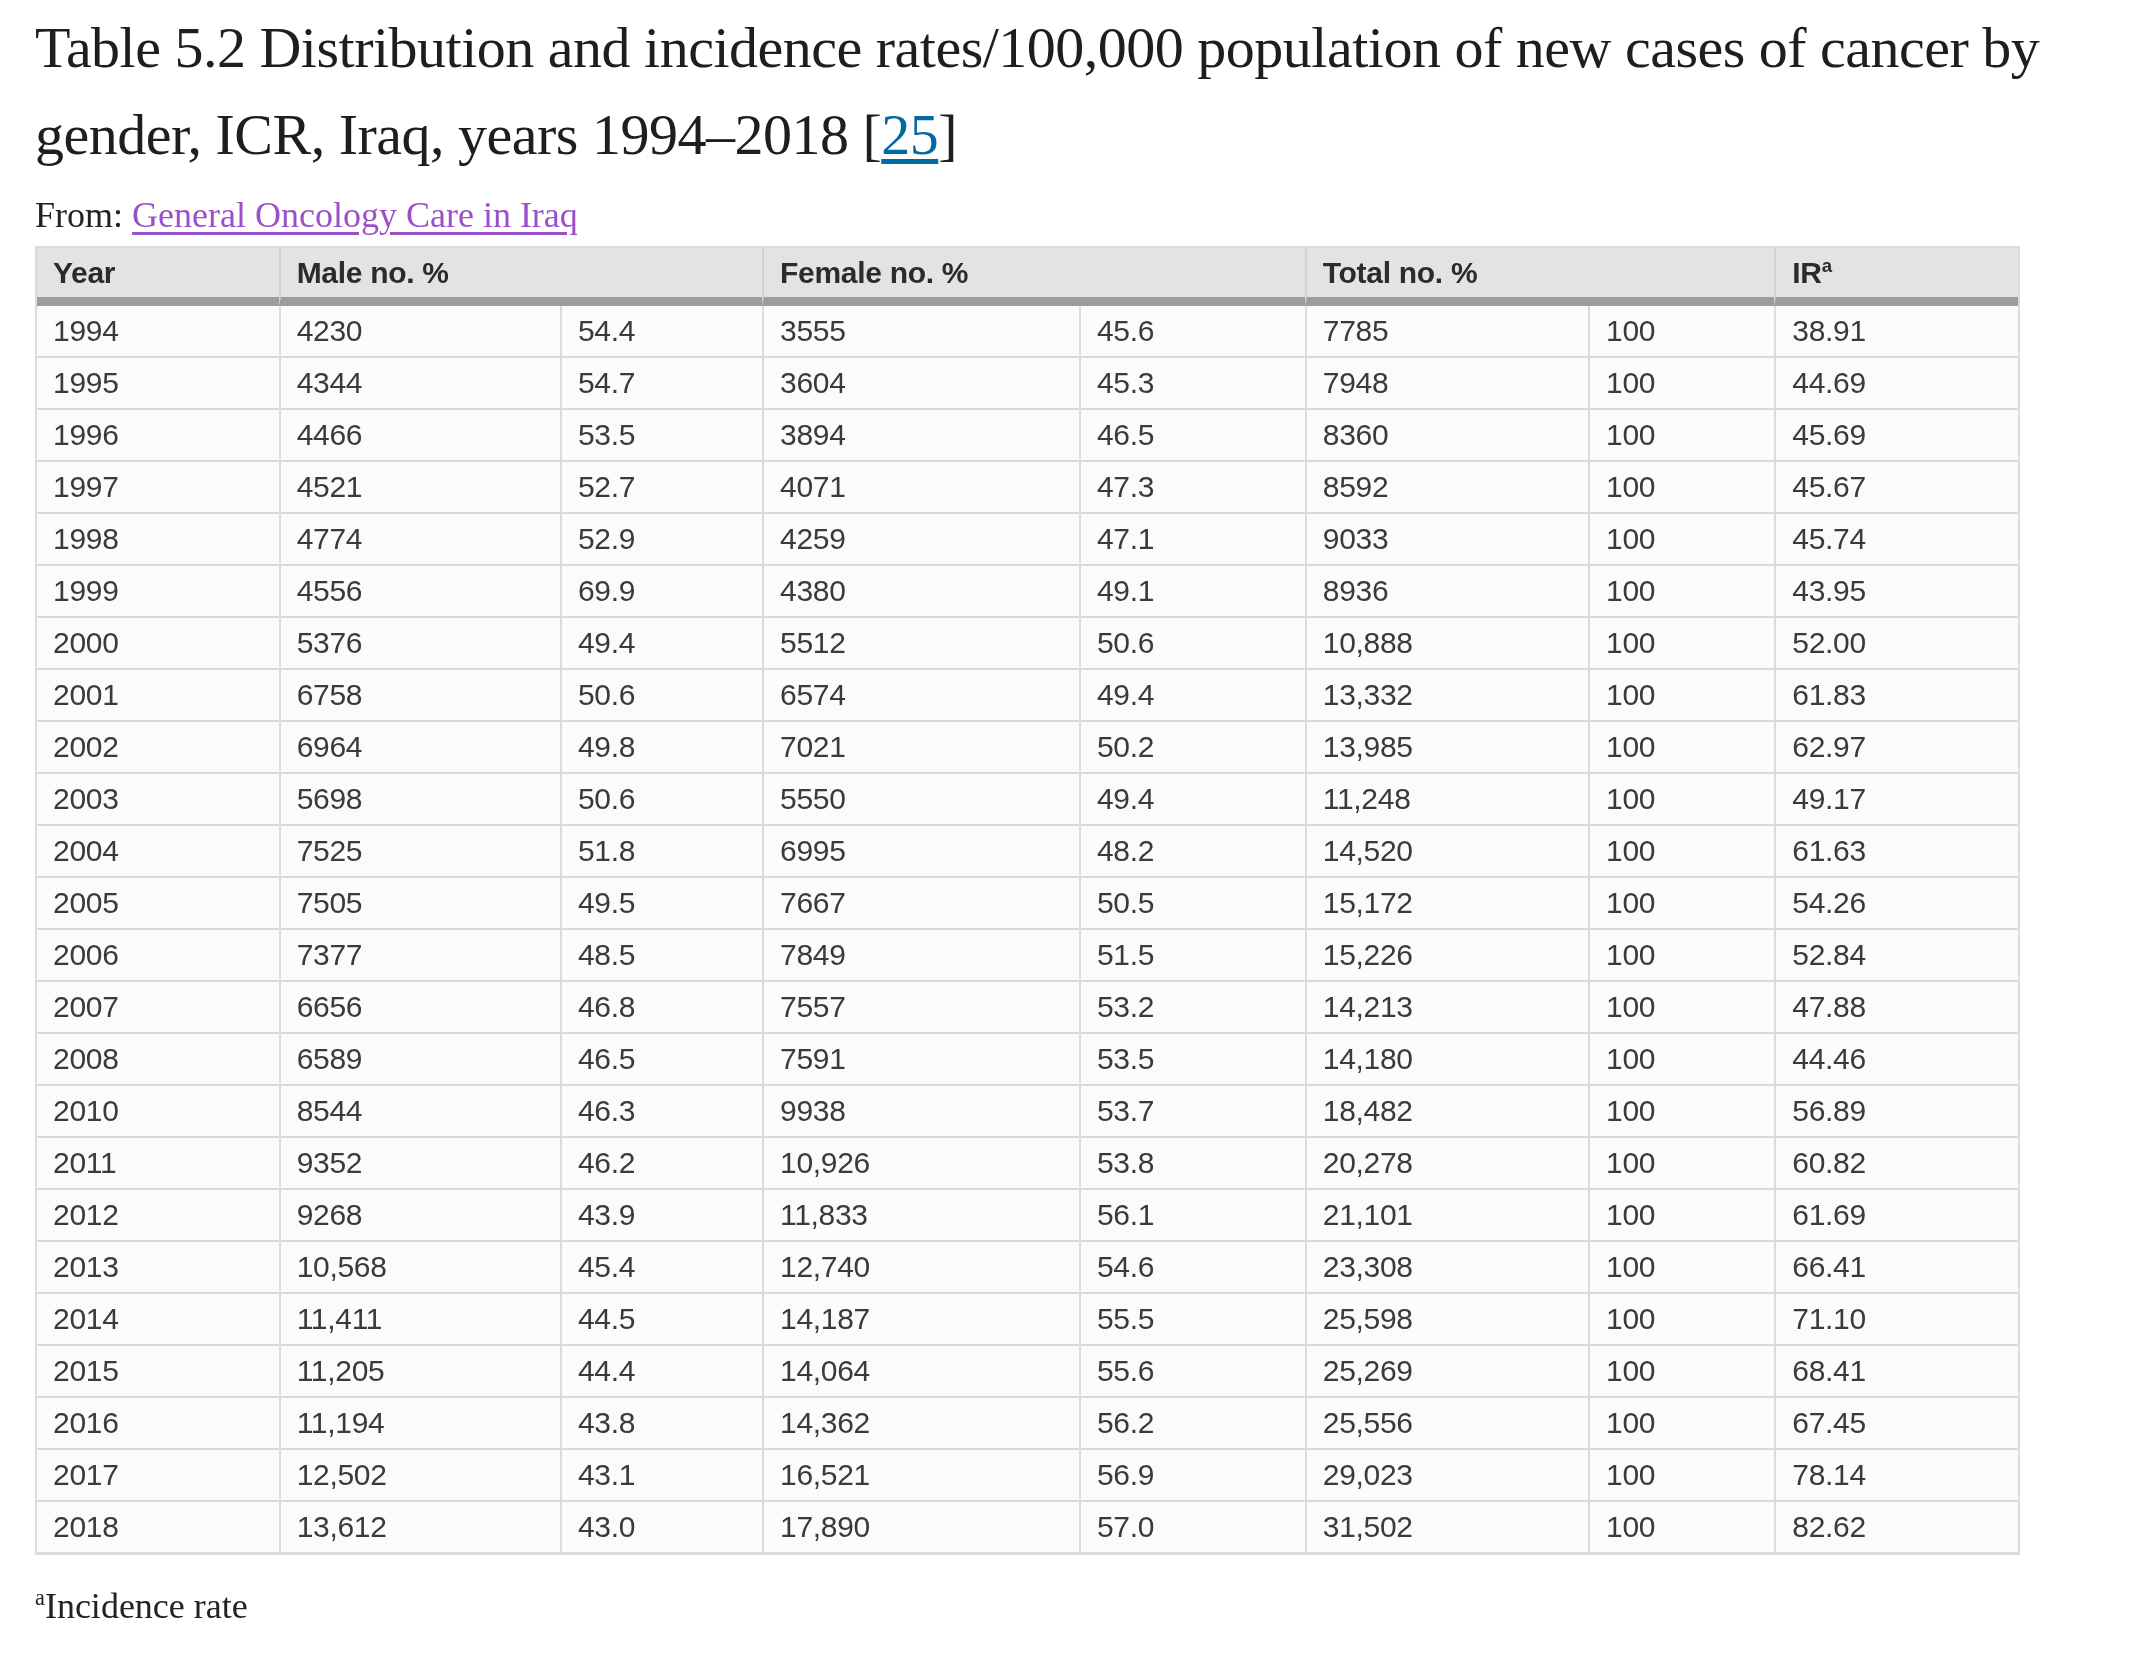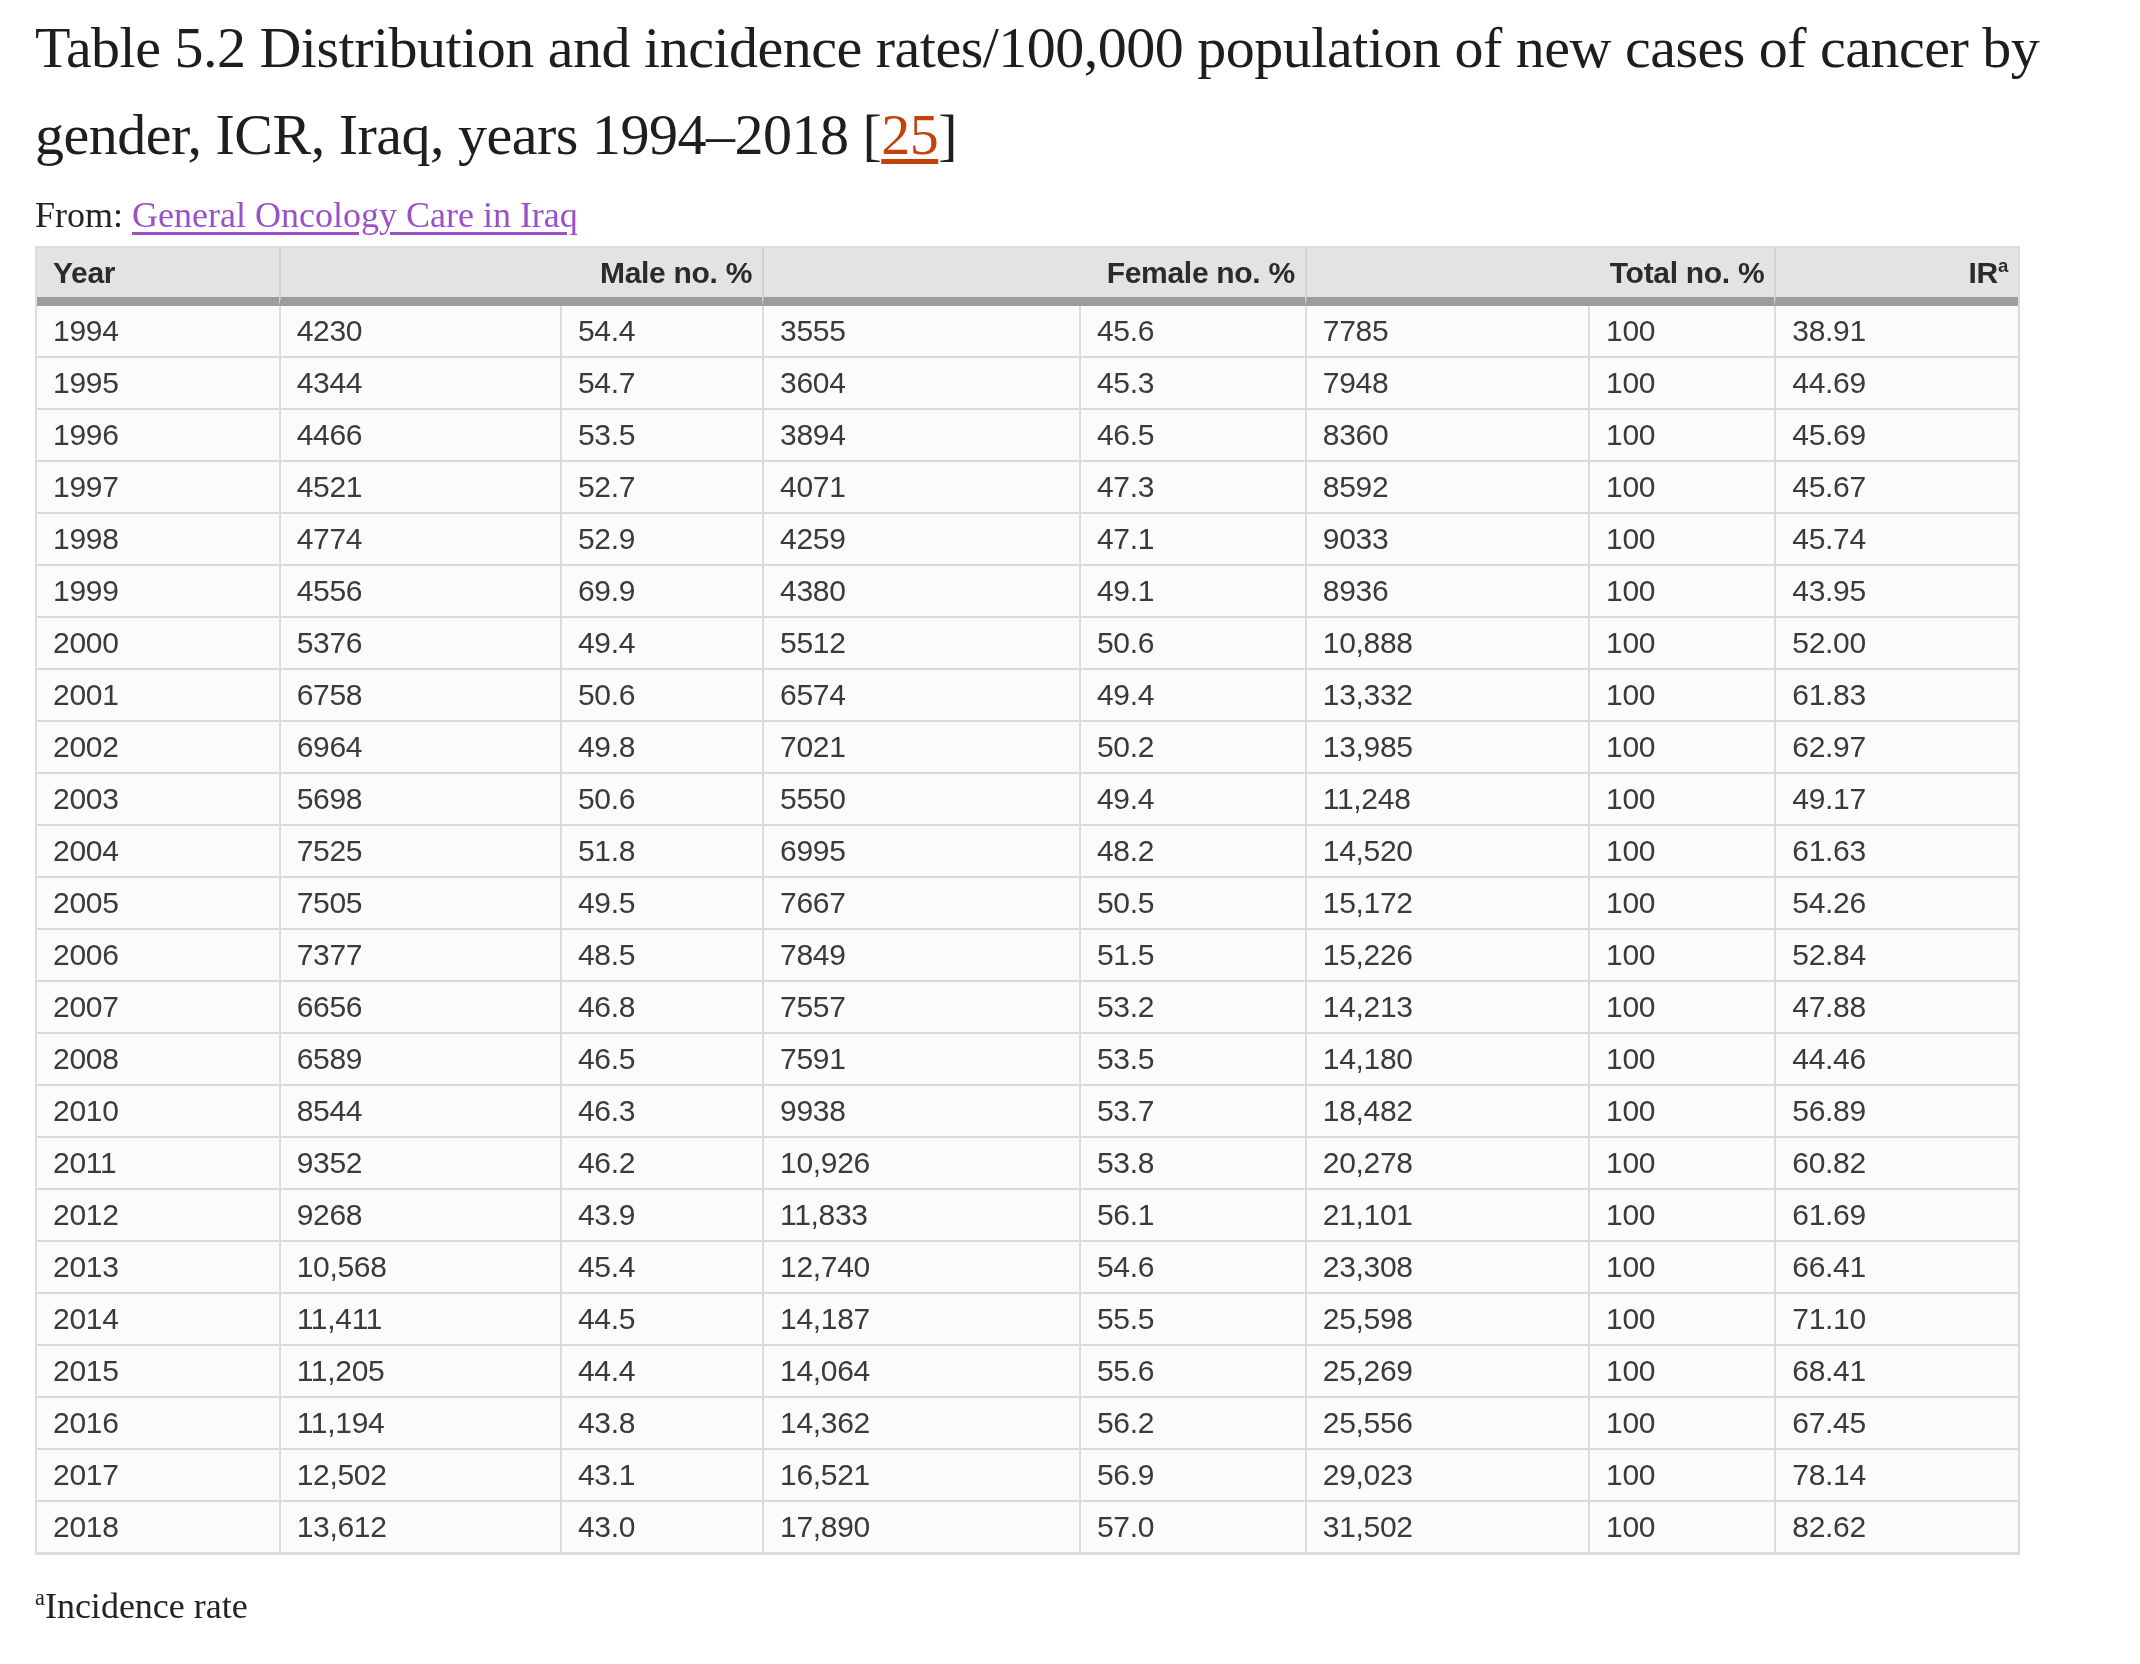--- a/index.html
+++ b/index.html
@@ -17,21 +17,21 @@
     margin: 0;
     max-width: 2090px;
     font-family: "Liberation Serif", serif;
     font-weight: 400;
     font-size: 58px;
     line-height: 87px;
     letter-spacing: -0.5px;
     color: #1e1e1e;
   }
   .title a.ref {
-    color: #c2410c;
+    color: #0369a1;
     text-decoration: underline;
     text-underline-offset: 5px;
   }
   .from-line {
     margin: 16px 0 10px 0;
     font-family: "Liberation Serif", serif;
     font-size: 36px;
     line-height: 42px;
     color: #222222;
   }
@@ -57,21 +57,21 @@
     text-align: left;
     font-family: "Liberation Sans", sans-serif;
     font-weight: 700;
     font-size: 30px;
     line-height: 35px;
     letter-spacing: -0.3px;
     color: #2b2b2b;
     padding: 7px 10px 7px 16px;
     border-bottom: 9px solid #9c9c9c;
   }
-  thead th + th { border-left: 2px solid #d2d2d2; text-align: right; }
+  thead th + th { border-left: 2px solid #d2d2d2; }
   tbody td {
     font-family: "Liberation Sans", sans-serif;
     font-size: 30px;
     line-height: 36px;
     letter-spacing: -0.3px;
     color: #3a3a3a;
     padding: 7px 10px 7px 16px;
     background: #fbfbfb;
     vertical-align: middle;
   }

